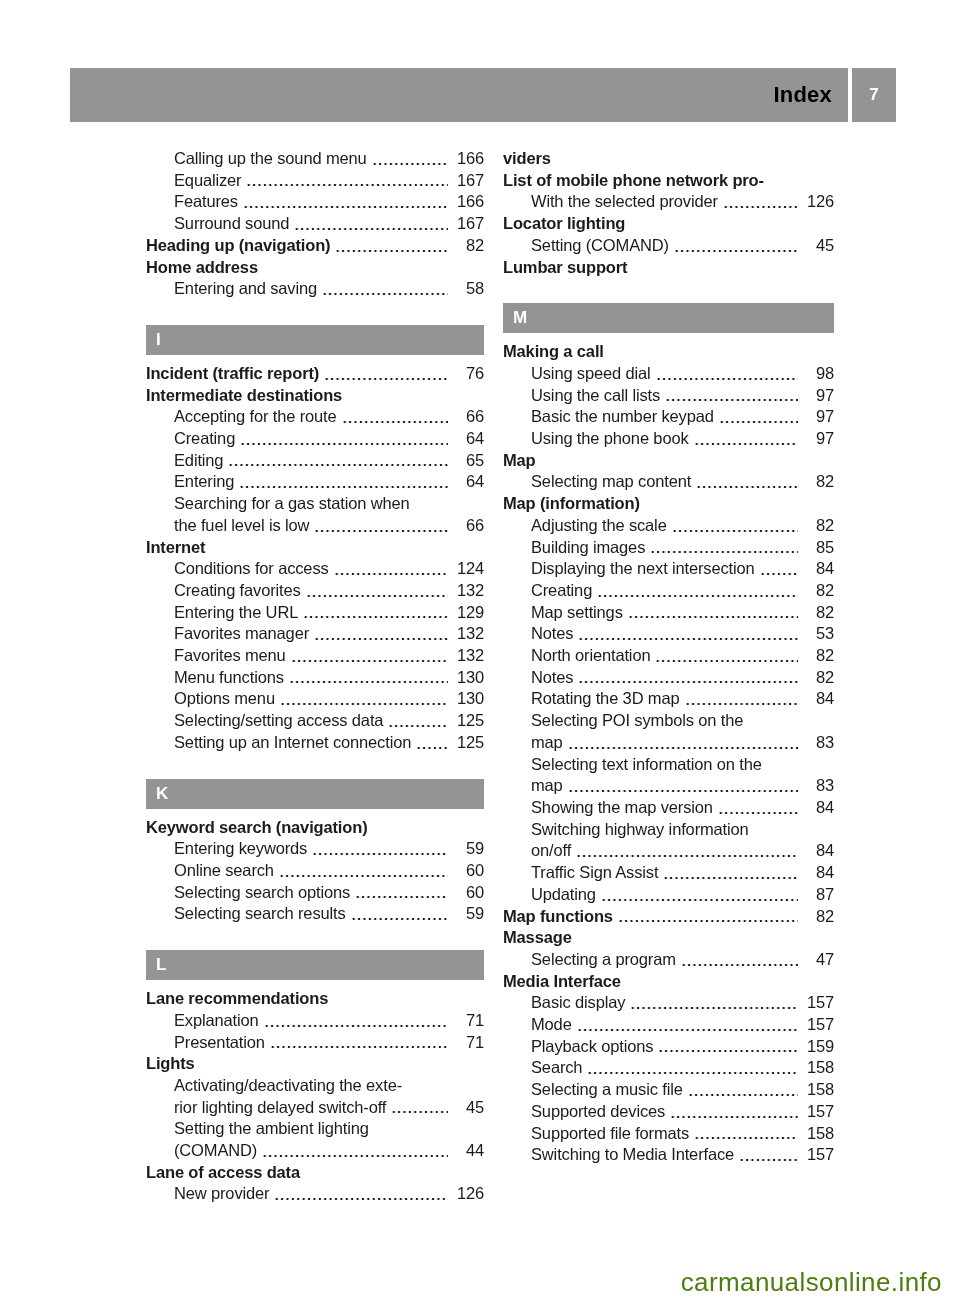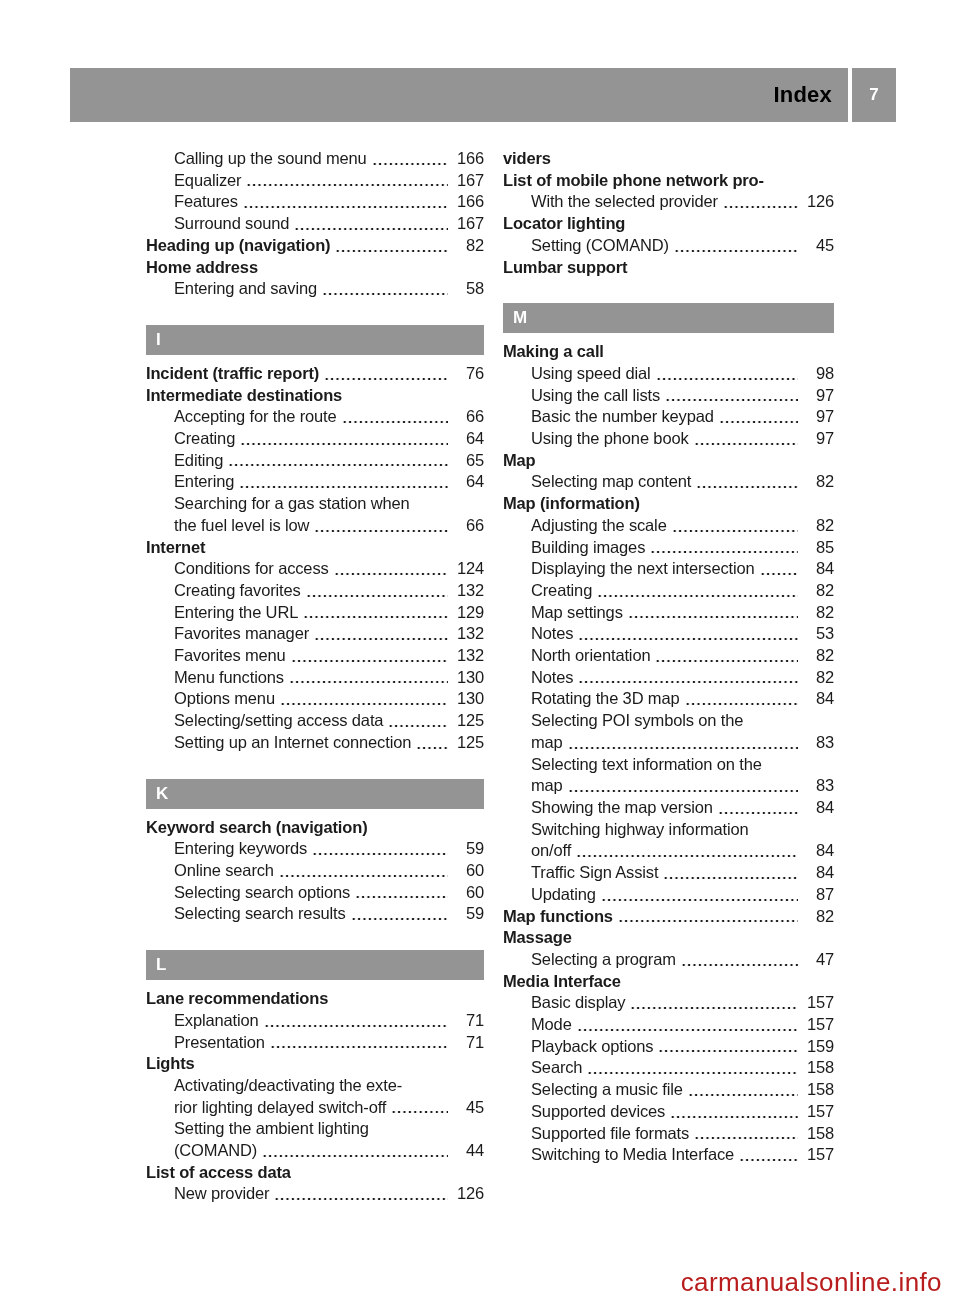--- a/index.html
+++ b/index.html
@@ -105,21 +105,21 @@
     font-weight: bold;
     font-size: 17px;
   }
 
   
   .watermark {
     position: absolute;
     right: 18px;
     bottom: 4px;
     font-size: 26px;
-    color: #b91c1c;
+    color: #4d7c0f;
     letter-spacing: 0.4px;
   }
 </style>
 </head>
 <body>
 
 <div class="header-bar">
   <span class="header-title">Index</span>
 </div>
 <div class="page-box">
@@ -302,21 +302,21 @@
     </div>
     <div class="entry indent">
       <span class="label">Setting the ambient lighting</span>
     </div>
     <div class="entry indent">
       <span class="label">(COMAND)</span>
       <span class="leader"></span>
       <span class="page-num">44</span>
     </div>
     <div class="entry bold">
-      <span class="label">List of access data</span>
+      <span class="label">Lane of access data</span>
     </div>
     <div class="entry indent">
       <span class="label">New provider</span>
       <span class="leader"></span>
       <span class="page-num">126</span>
     </div>
   </div>
 <div class="col col-right">
     <div class="entry bold">
       <span class="label">viders</span>

